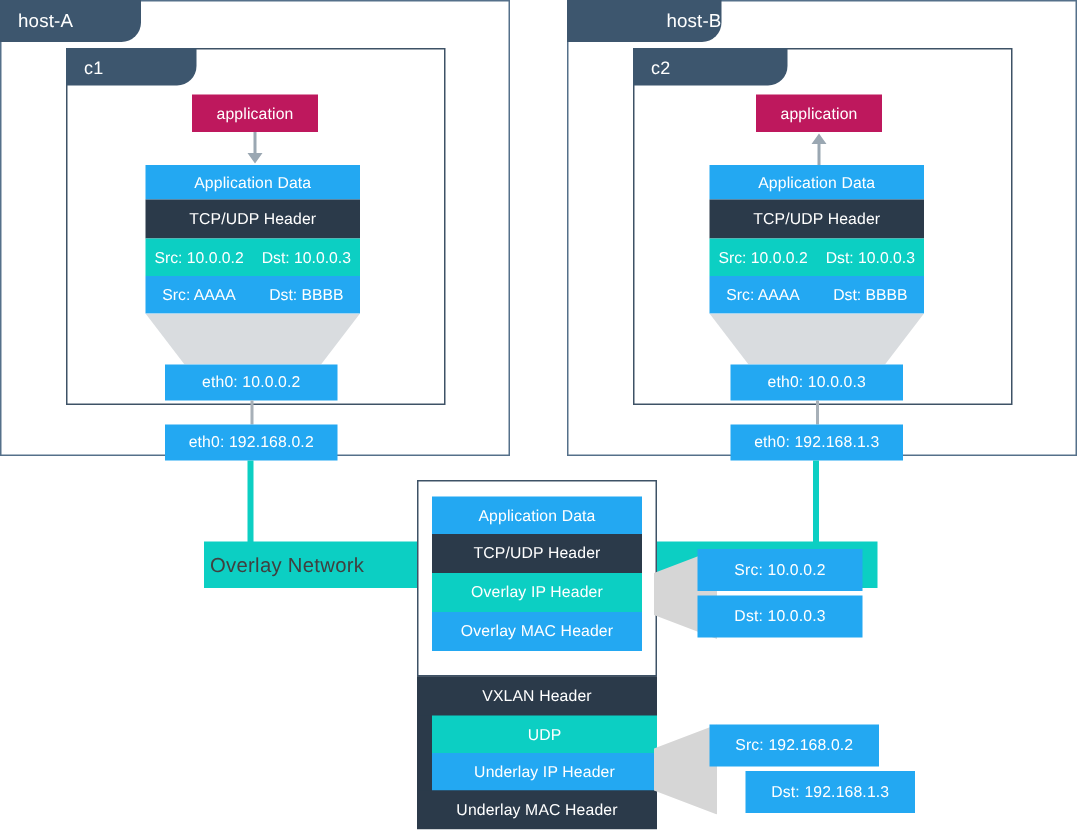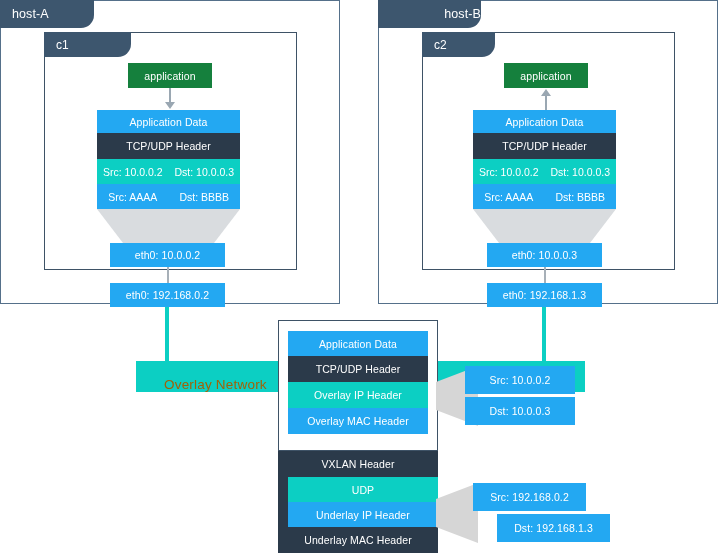--- a/index.html
+++ b/index.html
@@ -54,21 +54,21 @@
     justify-content: center;
     color: #ffffff;
     font-size: 10.5px;
     letter-spacing: 0.1px;
     white-space: nowrap;
   }
   .blue     { background: #23a8f2; }
   .navy     { background: #2b3a4a; }
   .teal     { background: #0ccfc3; }
   .gray-app {
-    background: #15803d;
+    background: #be185d;
     color: #ffffff;
     font-size: 10.5px;
     align-items: center;
   }
 
   
   .splitrow {
     position: absolute;
     box-sizing: border-box;
     display: flex;
@@ -124,23 +124,23 @@
   }
   .stack-lower {
     position: absolute;
     background: #2b3a4a;
     box-sizing: border-box;
   }
 
   .overlay-label {
     position: absolute;
     display: flex;
-    align-items: flex-end;
-    padding-left: 28px;
-    color: #a16207;
+    align-items: center;
+    padding-left: 4px;
+    color: #404040;
     font-size: 13.5px;
     box-sizing: border-box;
     letter-spacing: 0.2px;
   }
 </style>
 </head>
 <body>
 
 <div id="canvas">
 
@@ -192,21 +192,21 @@
   </div>
 
   <div class="vline-teal" style="left:165px; top:307px; height:55px;"></div>
 
   <div class="host-frame" style="left:378px; top:0px; width:340px; height:304px;"></div>
   <div class="tab-label" style="left:378px; top:0px; width:103px; height:28px;justify-content:flex-end;">
     <span>host-B</span>
   </div>
 
   <div class="container-frame" style="left:422px; top:32px; width:253px; height:238px;"></div>
-  <div class="tab-label" style="left:422px; top:32px; width:73px; height:25px; font-size:12px;">
+  <div class="tab-label" style="left:422px; top:32px; width:103px; height:25px; font-size:12px;">
     <span>c2</span>
   </div>
 
   <div class="pbox gray-app" style="left:504px; top:63px; width:84px; height:25px;">
     <span>application</span>
   </div>
 
   <svg class="arrow" style="left:540px; top:88px;" viewBox="0 0 12 22">
     <path d="M6 1 L11 8 H7 V22 H5 V8 H1 Z" fill="#9aa7b2"></path>
   </svg>

